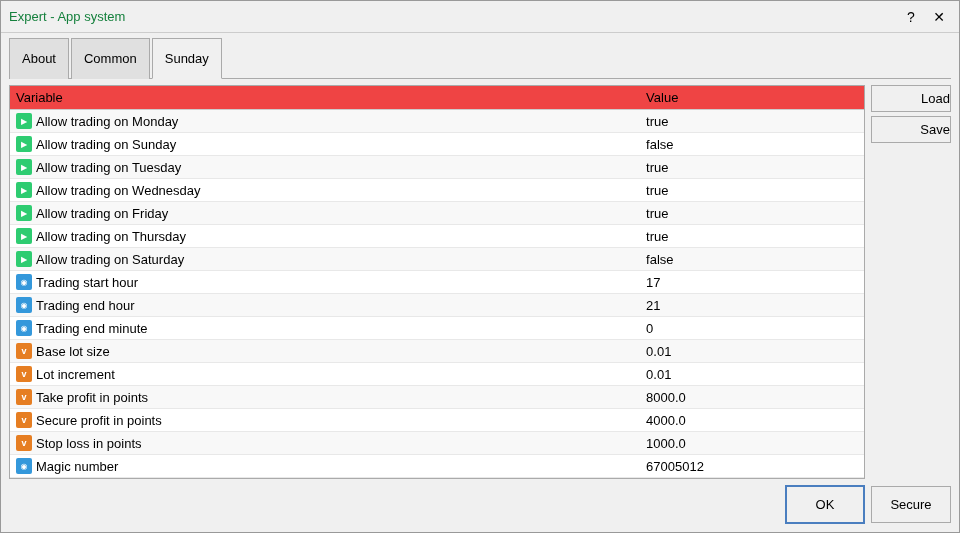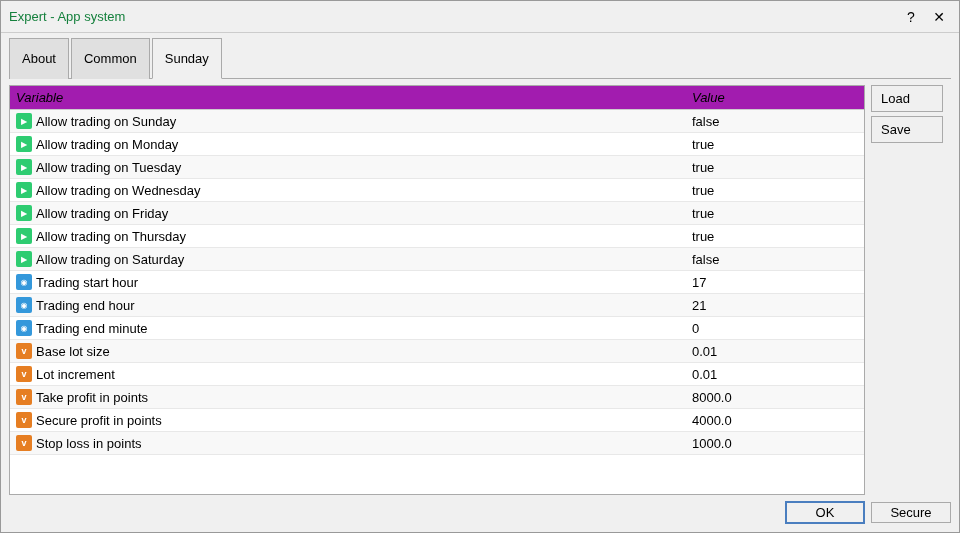--- a/index.html
+++ b/index.html
@@ -102,22 +102,21 @@
       background: #fff;
       overflow-y: auto;
     }
 
     table {
       width: 100%;
       border-collapse: collapse;
     }
 
     thead tr {
-      background: #a21caf;
-      font-style: italic;
+      background: #ef4444;
     }
 
     thead th {
       text-align: left;
       padding: 4px 6px;
       border-bottom: 1px solid #ccc;
       font-weight: normal;
       font-size: 13px;
     }
 
@@ -201,40 +200,40 @@
     }
 
     .side-buttons {
       display: flex;
       flex-direction: column;
       gap: 4px;
       width: 80px;
     }
 
     .side-btn {
-      width: 72px;
-      padding: 5px 9px;
+      width: 80px;
+      padding: 5px 0;
       background: #f0f0f0;
       border: 1px solid #aaa;
       cursor: pointer;
       font-size: 13px;
-      text-align: left;
+      text-align: right;
     }
 
     .bottom-bar {
       display: flex;
       justify-content: flex-end;
       align-items: center;
       padding: 6px 0 0 0;
       gap: 6px;
     }
 
     .bottom-btn {
       width: 80px;
-      padding: 2px 0;
+      padding: 10px 0;
       background: #f0f0f0;
       border: 1px solid #aaa;
       cursor: pointer;
       font-size: 13px;
       text-align: center;
     }
 
     .bottom-btn.ok-btn {
       border: 2px solid #4a7ebf;
     }
@@ -271,33 +270,33 @@
             <tr>
               <th>Variable</th>
               <th>Value</th>
             </tr>
           </thead>
           <tbody id="table-body">
           <tr>
                 <td>
                   <div class="cell-var">
                     <span class="icon icon-green"></span>
+                    <span>Allow trading on Monday</span>
+                  </div>
+                </td>
+                <td>true</td>
+              </tr>
+              <tr>
+                <td>
+                  <div class="cell-var">
+                    <span class="icon icon-green"></span>
                     <span>Allow trading on Sunday</span>
                   </div>
                 </td>
                 <td>false</td>
-              </tr>
-              <tr>
-                <td>
-                  <div class="cell-var">
-                    <span class="icon icon-green"></span>
-                    <span>Allow trading on Monday</span>
-                  </div>
-                </td>
-                <td>true</td>
               </tr>
               <tr>
                 <td>
                   <div class="cell-var">
                     <span class="icon icon-green"></span>
                     <span>Allow trading on Tuesday</span>
                   </div>
                 </td>
                 <td>true</td>
               </tr>
@@ -401,20 +400,29 @@
                 <td>4000.0</td>
               </tr>
               <tr>
                 <td>
                   <div class="cell-var">
                     <span class="icon icon-orange"></span>
                     <span>Stop loss in points</span>
                   </div>
                 </td>
                 <td>1000.0</td>
+              </tr>
+              <tr>
+                <td>
+                  <div class="cell-var">
+                    <span class="icon icon-blue"></span>
+                    <span>Magic number</span>
+                  </div>
+                </td>
+                <td>67005012</td>
               </tr>
             </tbody>
         </table>
       </div>
 
       <div class="side-buttons">
         <button class="side-btn">Load</button>
         <button class="side-btn">Save</button>
       </div>
     </div>

